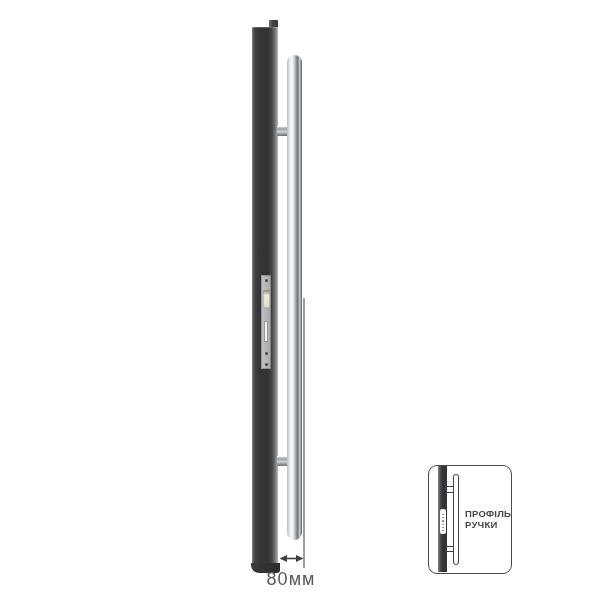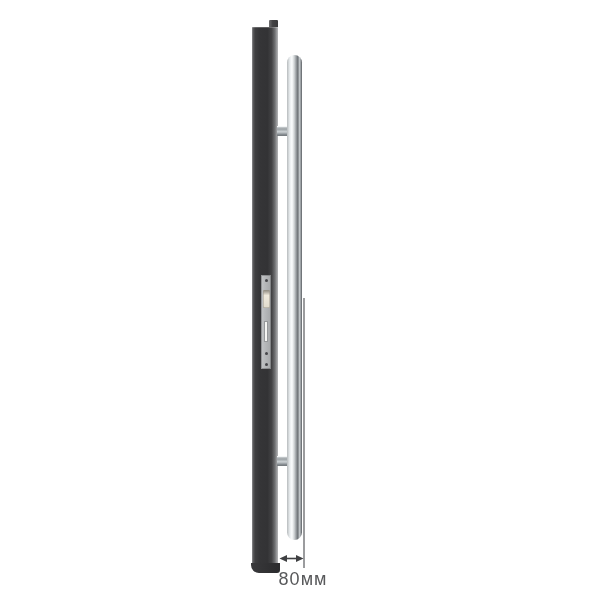--- a/index.html
+++ b/index.html
@@ -55,21 +55,21 @@
   
   .handle-bar{
     left:287px;top:55px;width:15px;height:485px;border-radius:7.5px;
     background:linear-gradient(90deg,#b7bbbd 0%,#e7ebed 18%,#fbfdfe 33%,#d0d4d6 48%,#94999d 62%,#6d7276 72%,#c3c8cb 84%,#8d9296 93%,#565a5e 100%);
   }
 
   
   .ext-line{left:303px;top:298px;width:2px;height:270px;background:#9b9c9e;}
   .dim-arrow{left:279px;top:553px;}
   .dim-label{
-    left:276px;top:569px;width:54px;text-align:center;
+    left:264px;top:569px;width:54px;text-align:center;
     font-size:18px;letter-spacing:1px;color:#58595b;
   }
 
   
   .inset{
     left:428px;top:465px;width:84px;height:109px;background:#fff;
     border:1.5px solid #47494c;border-radius:9px;overflow:hidden;
     box-sizing:border-box;
   }
   .i-bar{
@@ -116,14 +116,27 @@
   <div class="abs handle-bar"></div>
 
   <div class="abs ext-line"></div>
   <svg class="abs dim-arrow" width="25" height="11" viewBox="0 0 25 11">
     <line x1="6" y1="5.5" x2="19" y2="5.5" stroke="#3f4042" stroke-width="1.6"></line>
     <polygon points="0.5,5.5 8,2 8,9" fill="#3f4042"></polygon>
     <polygon points="24.5,5.5 17,2 17,9" fill="#3f4042"></polygon>
   </svg>
   <div class="abs dim-label">80мм</div>
 
+  <div class="abs inset">
+    <div class="abs i-bar"></div>
+    <div class="abs i-plate">
+      <div class="abs i-plate-marks"></div>
+    </div>
+    <div class="abs i-stub top"></div>
+    <div class="abs i-stub bottom"></div>
+    <div class="abs i-handle"></div>
+    <div class="abs i-title">
+      <div>ПРОФІЛЬ</div>
+      <div>РУЧКИ</div>
+    </div>
+  </div>
 
 </div>
 
 </body></html>

